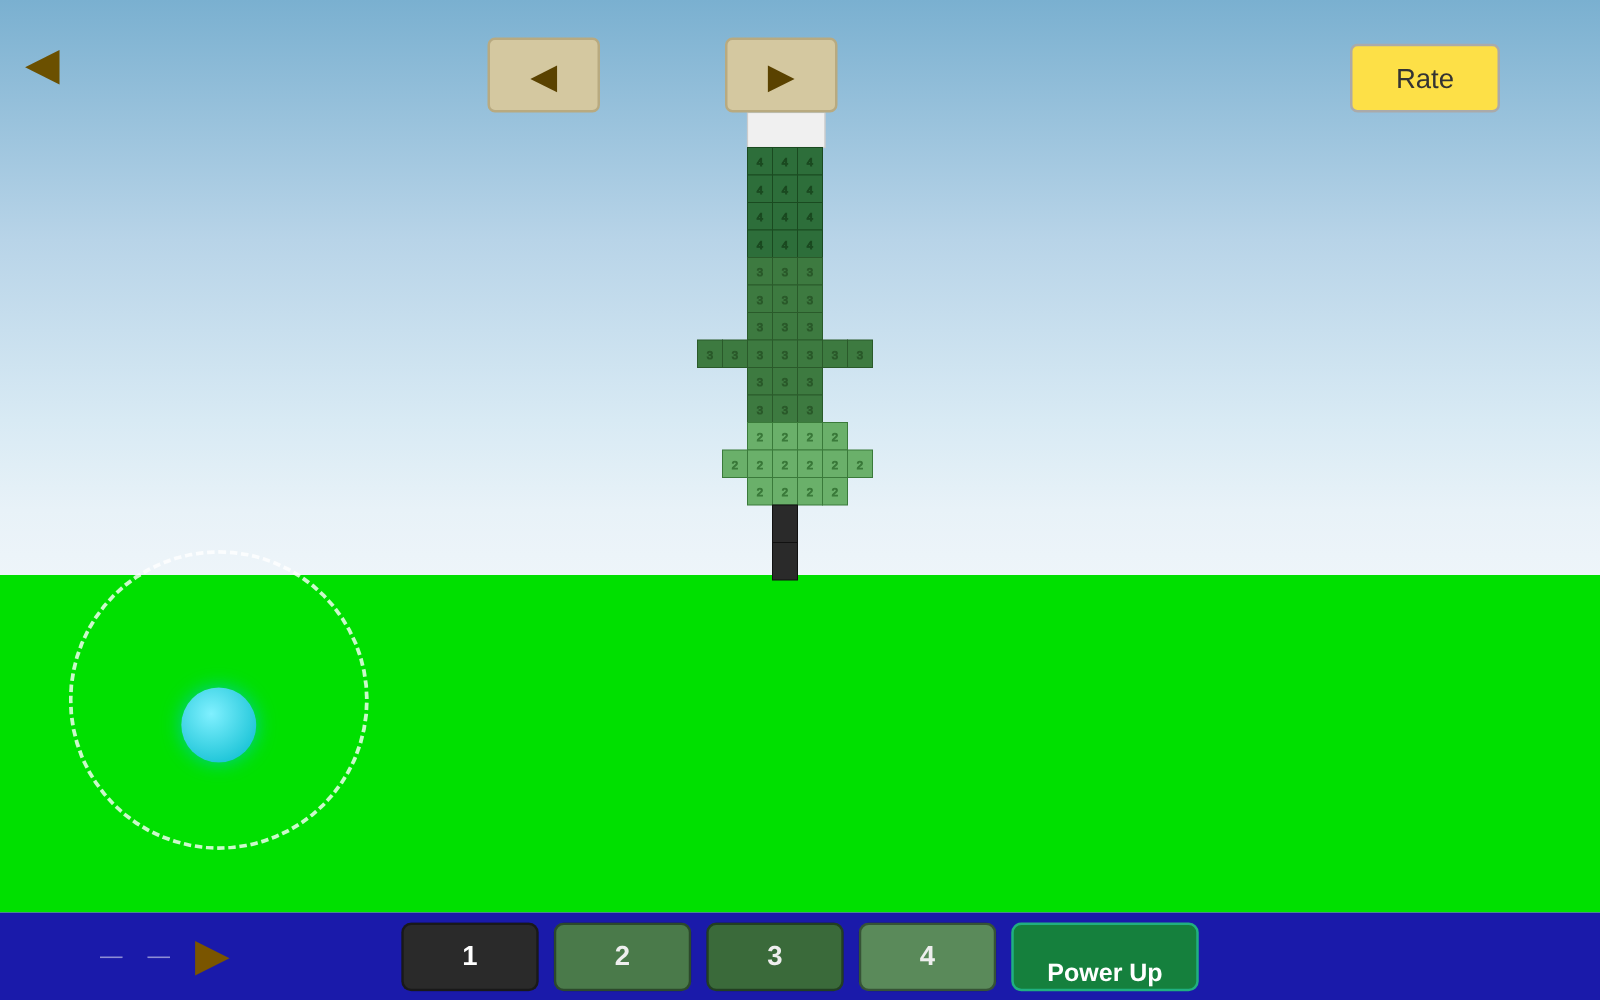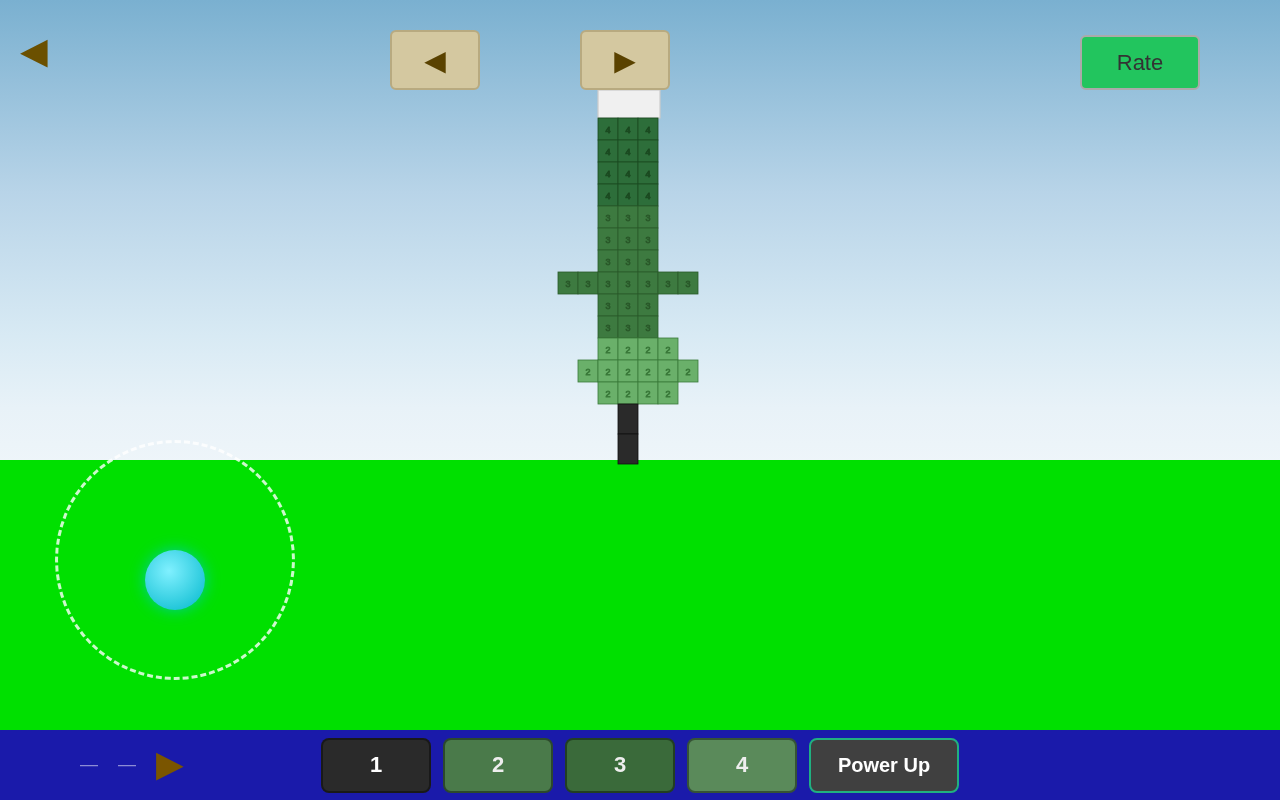--- a/index.html
+++ b/index.html
@@ -70,21 +70,21 @@
       justify-content: center;
     }
 
     #undo-btn { position: absolute; left: 390px; top: 10px; }
     #redo-btn { position: absolute; left: 580px; top: 10px; }
 
     .rate-btn {
       position: absolute;
       right: 80px;
       top: 15px;
-      background: #22c55e;
+      background: #fde047;
       border: 2px solid #aaa;
       border-radius: 6px;
       width: 120px;
       height: 55px;
       font-size: 22px;
       color: #333;
       cursor: pointer;
       display: flex;
       align-items: center;
       justify-content: center;
@@ -156,28 +156,28 @@
 
     .block-tab-1 { background: #2a2a2a; color: #fff; }
     .block-tab-2 { background: #4a7a4a; }
     .block-tab-3 { background: #3a6a3a; }
     .block-tab-4 { background: #5a8a5a; }
 
     .power-up-btn {
       width: 150px;
       height: 55px;
       border-radius: 8px;
-      background: #404040;
+      background: #15803d;
       border: 2px solid #20b080;
       color: #fff;
       font-size: 20px;
       font-weight: bold;
       cursor: pointer;
       display: flex;
-      align-items: center;
+      align-items: flex-end;
       justify-content: center;
     }
 
     
     #cactus-svg {
       position: absolute;
       left: 530px;
       top: 90px;
     }
   </style>

